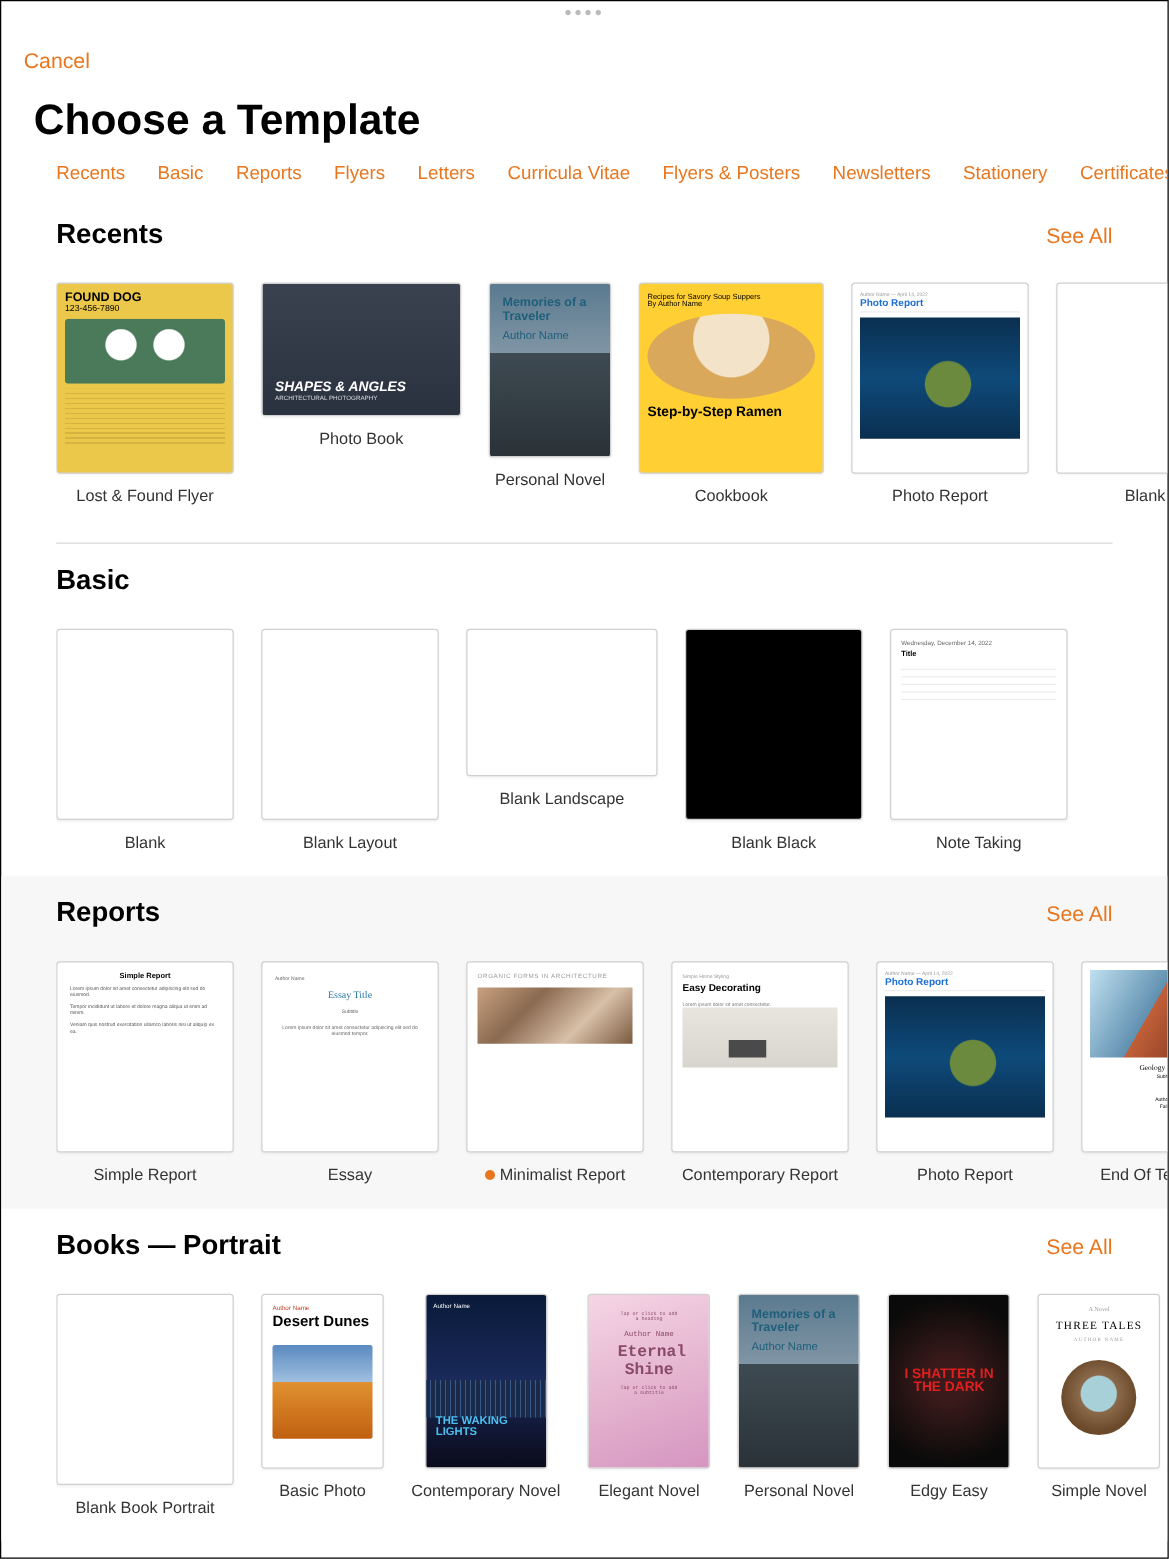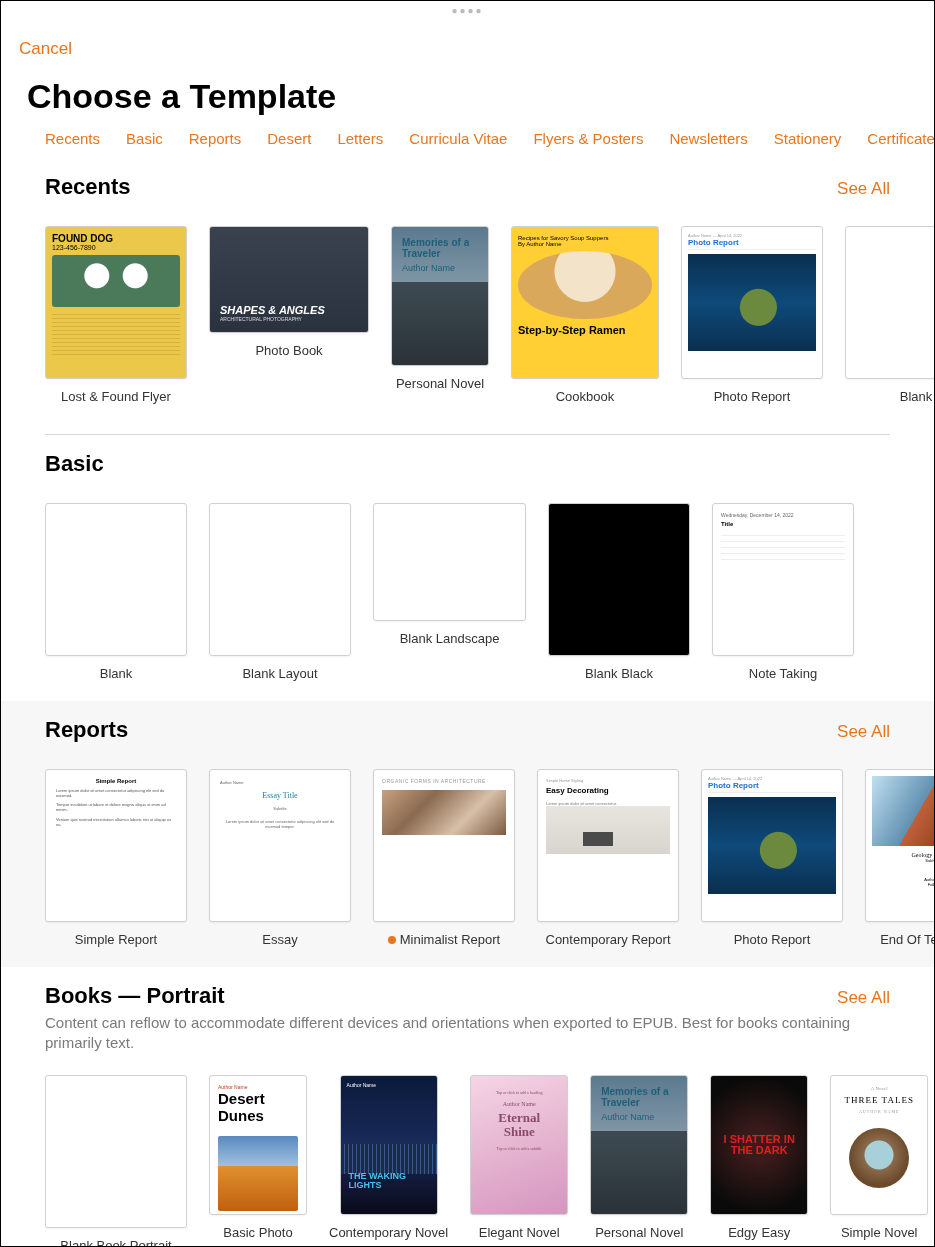--- a/index.html
+++ b/index.html
@@ -167,27 +167,27 @@
   .art-contemporary .h { font-size:8px; font-weight:800; margin:3px 0 6px; }
   .art-contemporary .img { width:100%; height:48px; background:linear-gradient(#e8e4de,#d8d4ce); position:relative; }
   .art-contemporary .img::after { content:''; position:absolute; left:30%; bottom:8px; width:30px; height:14px; background:#4a4a4a; }
   .art-endterm { padding:6px; text-align:center; }
   .art-endterm .img { width:100%; height:70px; background:linear-gradient(120deg,#c0e0f0,#6090b0 40%,#c0603a 40%,#8a3a1e 70%,#d08050 70%); }
   .art-endterm .t { font-size:6px; margin-top:6px; font-family:Georgia,serif; }
   .art-voyage { background:linear-gradient(#9db4c4,#6a8090); padding:6px; }
   .art-voyage .t { background:#fff; font-size:6px; font-weight:700; padding:3px 5px; display:inline-block; }
   .art-desert { padding:8px; font-size:6px; }
   .art-desert .n { color:#c04020; font-size:5px; }
-  .art-desert .t { font-weight:800; font-size:15px; }
+  .art-desert .t { font-weight:800; font-size:12px; }
   .art-desert .img { width:100%; height:75px; margin-top:12px; background: linear-gradient(180deg,#5a8ac0 0%,#a0c0e0 40%,#e09030 40%,#c06010 100%); border-radius:2px; }
   .art-waking { background:linear-gradient(180deg,#0a1a3a 0%,#1a2a5a 50%,#0a0a1a 100%); position:relative; }
   .art-waking .city { position:absolute; bottom:40px; left:0; right:0; height:30px; background:repeating-linear-gradient(90deg,#1a2a4a 0 3px,#3a5a8a 3px 4px); }
   .art-waking .bt { position:absolute; bottom:24px; left:8px; color:#4ac0f0; font-weight:800; font-size:9px; line-height:1; }
   .art-waking .an { position:absolute; top:6px; left:6px; color:#fff; font-size:5px; }
-  .art-elegant { background:linear-gradient(160deg,#f5d5e5,#e5b5d0,#d595c0); padding:14px 23px; text-align:center; color:#8a4a6a; font-family:Liberation Serif, serif; }
+  .art-elegant { background:linear-gradient(160deg,#f5d5e5,#e5b5d0,#d595c0); padding:14px 23px; text-align:center; color:#8a4a6a; font-family:Liberation Mono, monospace; }
   .art-elegant .s { font-size:4px; }
   .art-elegant .a { font-size:6px; margin-top:6px; }
   .art-elegant .t { font-size:13px; font-weight:700; line-height:1.1; margin-top:4px; }
   .art-edgy { background:radial-gradient(circle at 50% 50%,#3a1a1a 20%,#0a0a0a 80%); display:flex; align-items:center; justify-content:center; }
   .art-edgy .t { color:#e02020; font-weight:900; font-size:11px; line-height:1; text-align:center; }
   .art-simple-novel { padding:10px 8px; text-align:center; font-family:Georgia,serif; }
   .art-simple-novel .s { font-size:5px; color:#999; }
   .art-simple-novel .t { font-size:9px; letter-spacing:1px; margin-top:4px; }
   .art-simple-novel .a { font-size:4px; letter-spacing:1px; margin-top:4px; color:#999; }
   .art-simple-novel .nest { width:60px; height:60px; margin:14px auto 0; border-radius:50%; background:radial-gradient(circle at 50% 45%,#a8d0d8 14px,#8a6a4a 15px,#6a4a2a 30px); }
@@ -201,21 +201,21 @@
 <div class="top-bar">
   <div class="cancel">Cancel</div>
 </div>
 
 <h1 class="page-title">Choose a Template</h1>
 
 <div class="category-tabs">
   <span>Recents</span>
   <span>Basic</span>
   <span>Reports</span>
-  <span>Desert</span>
+  <span>Flyers</span>
   <span>Letters</span>
   <span>Curricula Vitae</span>
   <span>Flyers &amp; Posters</span>
   <span>Newsletters</span>
   <span>Stationery</span>
   <span>Certificates</span>
 
 </div>
 
 <div class="section">
@@ -379,21 +379,20 @@
       <div class="template-label">School Report</div>
     </div>
   </div>
 </div>
 
 <div class="section" style="background:#fff;">
   <div class="section-header">
     <div class="section-title">Books — Portrait</div>
     <div class="see-all">See All</div>
   </div>
-  <div class="section-subtitle">Content can reflow to accommodate different devices and orientations when exported to EPUB. Best for books containing primarily text.</div>
   <div class="template-row">
     <div class="template-item">
       <div class="thumb portrait"></div>
       <div class="template-label">Blank Book Portrait</div>
     </div>
     <div class="template-item">
       <div class="thumb book art-desert">
         <div class="n">Author Name</div>
         <div class="t">Desert Dunes</div>
         <div class="img"></div>

